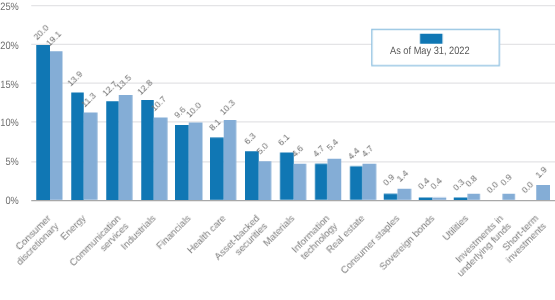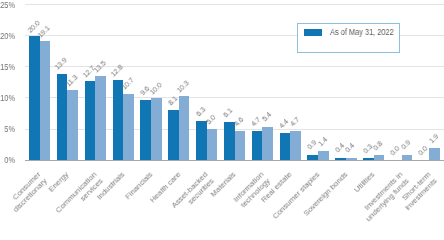--- a/index.html
+++ b/index.html
@@ -8,21 +8,21 @@
   .gridline{position:absolute;height:1px;background:#e4e4e6;}
   .axisline{position:absolute;height:1.3px;background:#a8a8a8;}
   .ytick{position:absolute;will-change:transform;font-size:8.5px;color:#6f6f6f;text-align:right;line-height:9px;
          transform:scaleX(0.87);transform-origin:100% 50%;}
   .bar{position:absolute;}
   .dlabel{position:absolute;will-change:transform;font-size:7.0px;color:#6f6f6f;white-space:nowrap;width:60px;
           text-align:center;transform-origin:50% 50%;transform:rotate(-45deg);line-height:6px;}
   .xlabel{position:absolute;will-change:transform;font-size:7.8px;color:#7d7d7d;white-space:nowrap;
           transform-origin:100% 0;transform:rotate(-45deg);text-align:right;line-height:9.05px;}
   #legend{position:absolute;border:1px solid #8cbfe0;background:#fff;}
-  .lgrow{position:absolute;display:flex;align-items:center;}
+  .lgrow{position:absolute;display:flex;align-items:center;flex-direction:column;}
   .lgsw{width:18px;height:7.6px;}
   .lgtx{will-change:transform;font-size:8.5px;color:#585858;margin-left:7.8px;white-space:nowrap;
         transform:scaleX(0.87);transform-origin:0 50%;}
 </style>
 </head>
 <body>
 
 <div id="chart">
     <div class="gridline" style="left: 25px; top: 4.1px; width: 419px;"></div>
     <div class="ytick" style="left: -35px; width: 50px; top: 0.7px;">25%</div>

